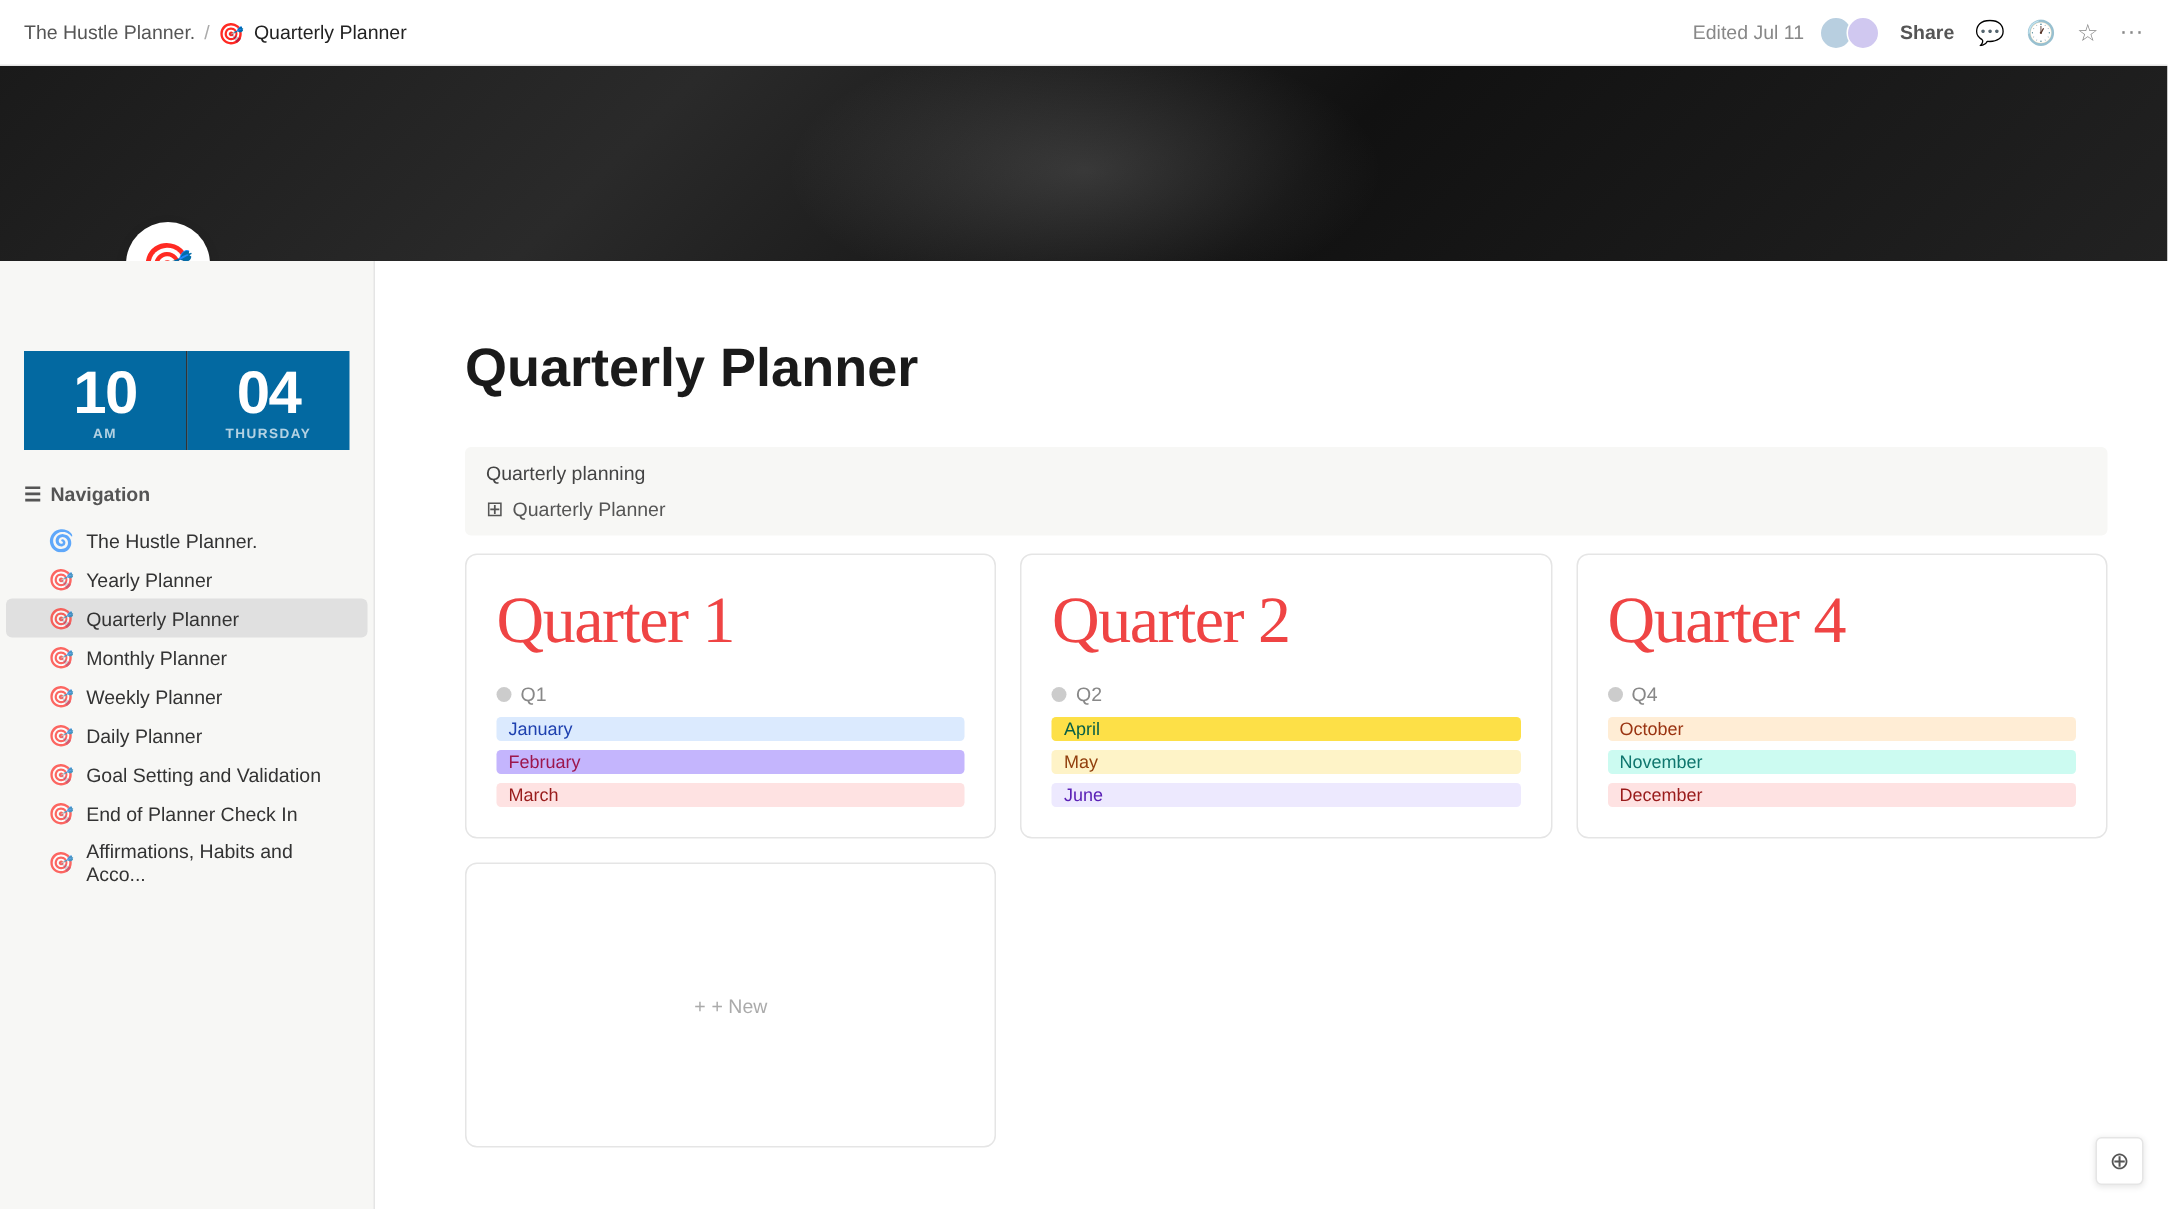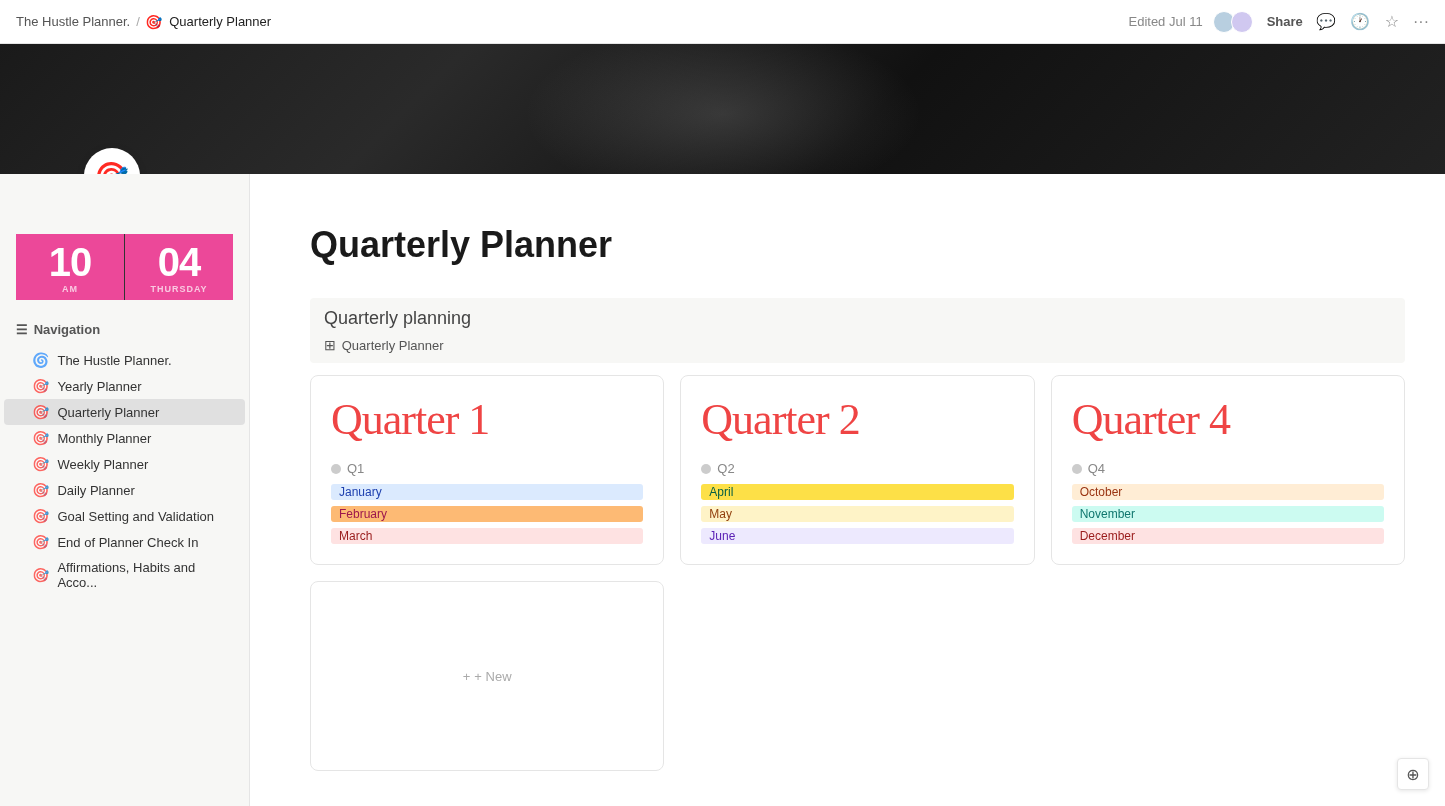--- a/index.html
+++ b/index.html
@@ -56,21 +56,21 @@
     #sidebar {
       width: 250px; min-width: 250px;
       background: #f7f7f5; border-right: 1px solid #e5e5e5;
       padding: 60px 0 12px 0; overflow-y: auto;
       flex-shrink: 0;
     }
     .clock-widget {
       display: flex; margin: 0 16px 16px 16px;
     }
     .clock-box {
-      flex: 1; background: #ec4899; color: #fff;
+      flex: 1; background: #0369a1; color: #fff;
       display: flex; flex-direction: column; align-items: center; justify-content: flex-end;
       padding: 8px 6px 6px;
     }
     .clock-box:first-child { border-right: 1px solid #333; }
     .clock-number { font-size: 40px; font-weight: 700; line-height: 1; letter-spacing: -1px; }
     .clock-label { font-size: 9px; font-weight: 600; letter-spacing: 1px; opacity: 0.7; margin-top: 2px; }
 
     .nav-header {
       display: flex; align-items: center; gap: 6px;
       padding: 6px 16px; font-size: 13px; font-weight: 600; color: #555;
@@ -92,21 +92,21 @@
       padding-top: 50px;
     }
 
     #page-title {
       font-size: 36px; font-weight: 700; color: #1a1a1a;
       margin-bottom: 32px; margin-left: 0;
     }
 
     
     #db-view { background: #f7f7f5; border-radius: 4px; padding: 10px 14px; margin-bottom: 12px; }
-    #db-title { font-size: 18px; font-weight: 500; color: #444; margin-bottom: 8px; }
+    #db-title { font-size: 13px; font-weight: 500; color: #444; margin-bottom: 8px; }
     #db-link { display: flex; align-items: center; gap: 6px; font-size: 13px; color: #555; cursor: pointer; }
 
     
     #gallery {
       display: grid; grid-template-columns: repeat(3, 1fr);
       gap: 16px;
     }
 
     .quarter-card {
       background: #fff; border: 1px solid #e5e5e5; border-radius: 8px;
@@ -123,21 +123,21 @@
 
     .quarter-meta { margin-top: 16px; }
     .quarter-id { display: flex; align-items: center; gap: 6px; font-size: 13px; color: #888; margin-bottom: 8px; }
     .q-dot { width: 10px; height: 10px; border-radius: 50%; background: #ccc; flex-shrink: 0; }
 
     .quarter-tags { display: flex; gap: 6px; flex-wrap: wrap; flex-direction: column; }
     .tag {
       padding: 1px 8px; border-radius: 3px; font-size: 12px; font-weight: 500;
     }
     .tag-blue { background: #dbeafe; color: #1e40af; }
-    .tag-pink { background: #fdba74; color: #9d174d; }
+    .tag-pink { background: #c4b5fd; color: #9d174d; }
     .tag-red { background: #fee2e2; color: #991b1b; }
     .tag-green { background: #fde047; color: #065f46; }
     .tag-yellow { background: #fef3c7; color: #92400e; }
     .tag-purple { background: #ede9fe; color: #5b21b6; }
     .tag-orange { background: #ffedd5; color: #9a3412; }
     .tag-teal { background: #ccfbf1; color: #0f766e; }
     .tag-gray { background: #f3f4f6; color: #374151; }
 
     
     .new-card {

